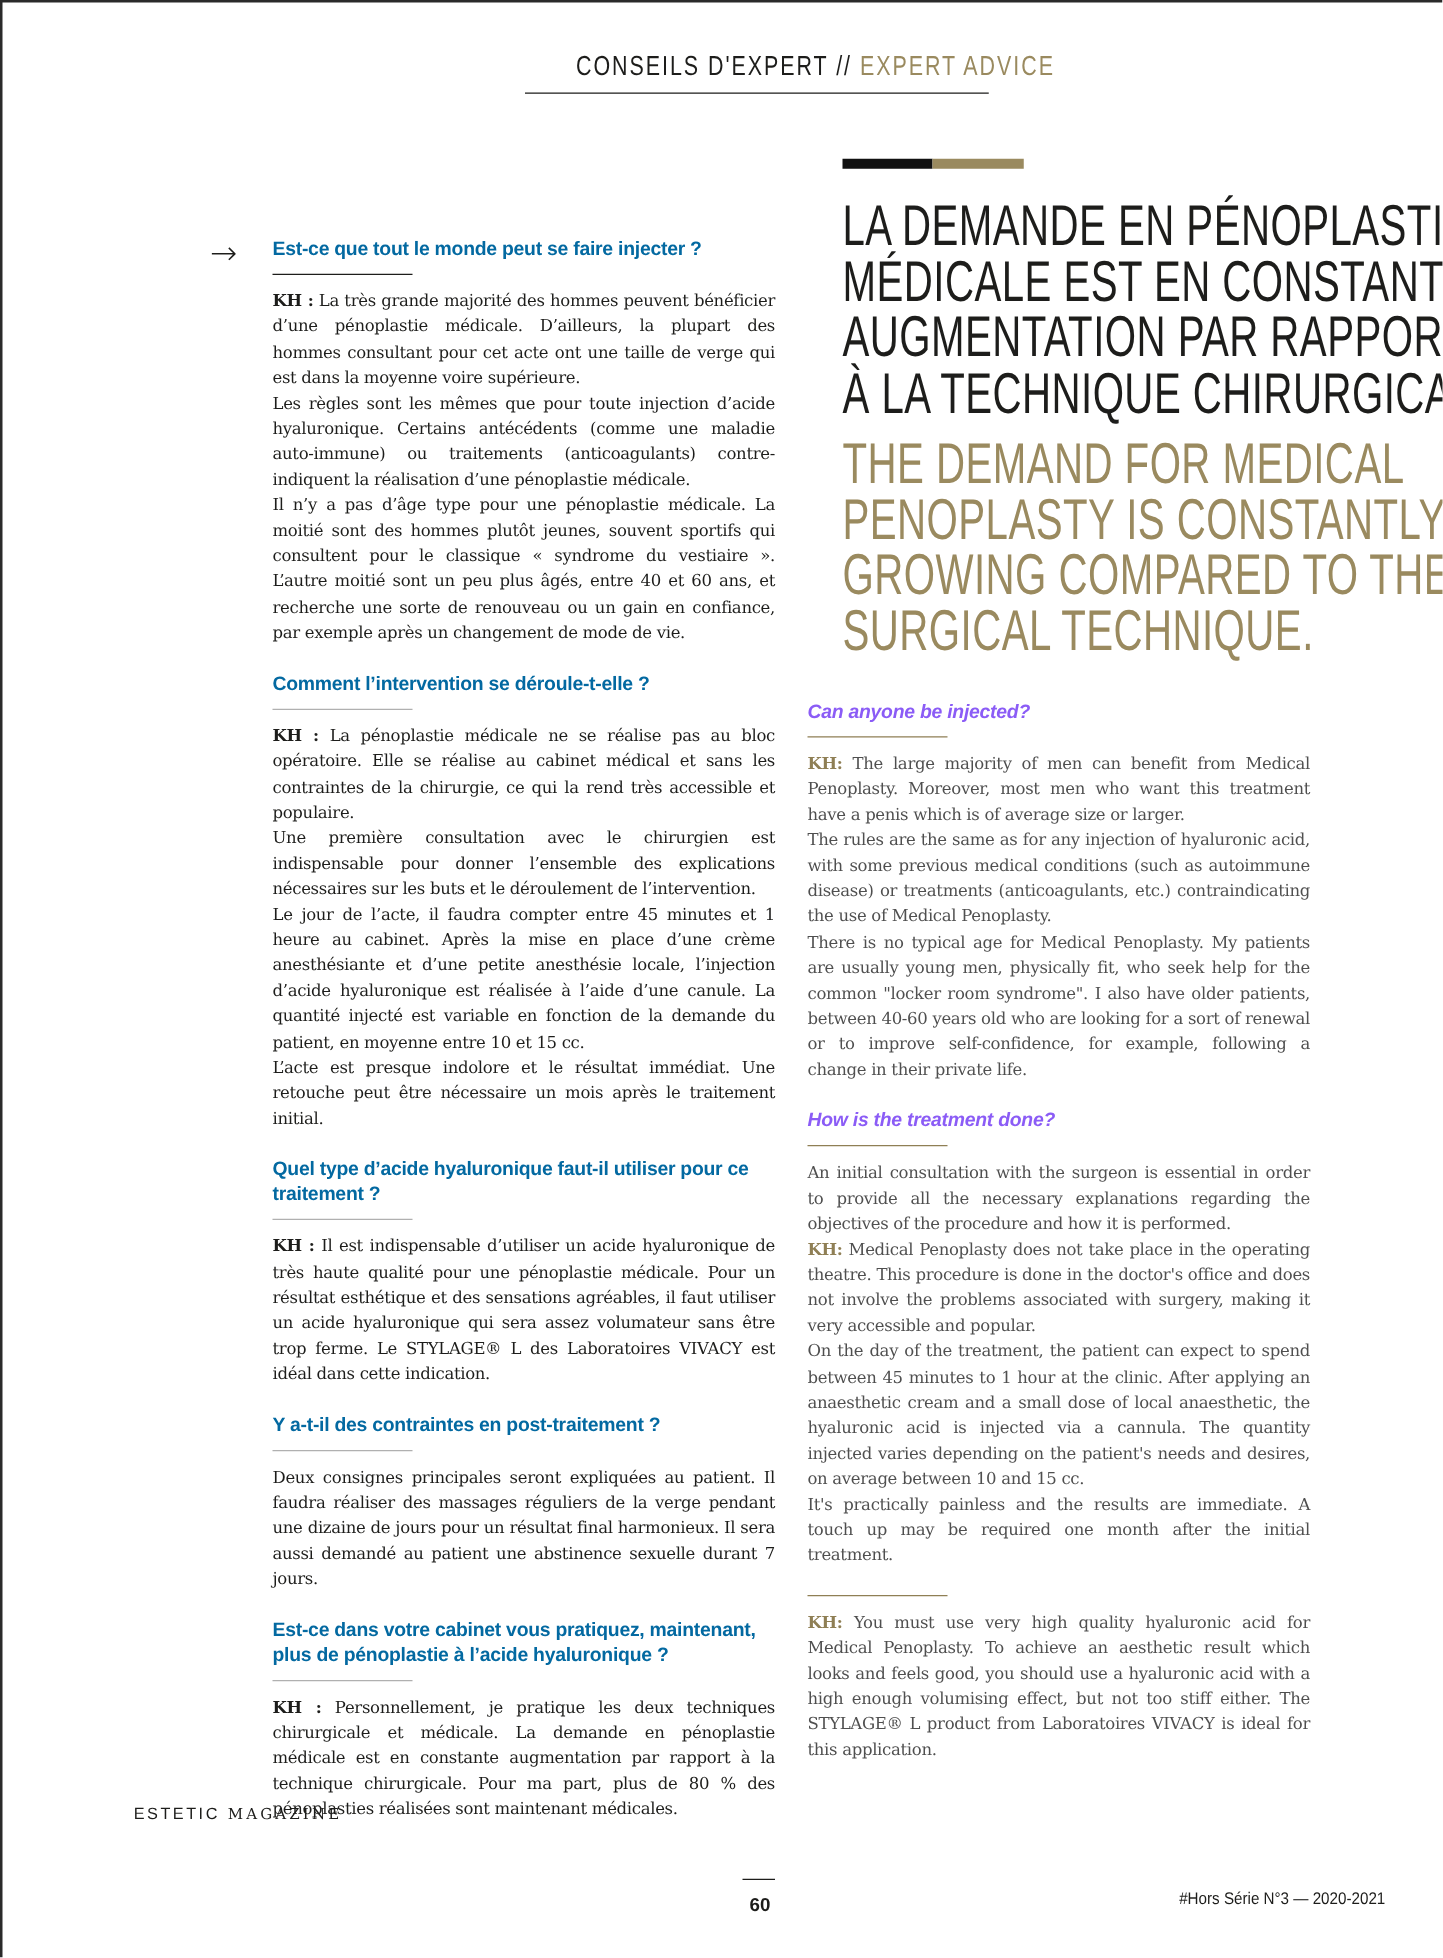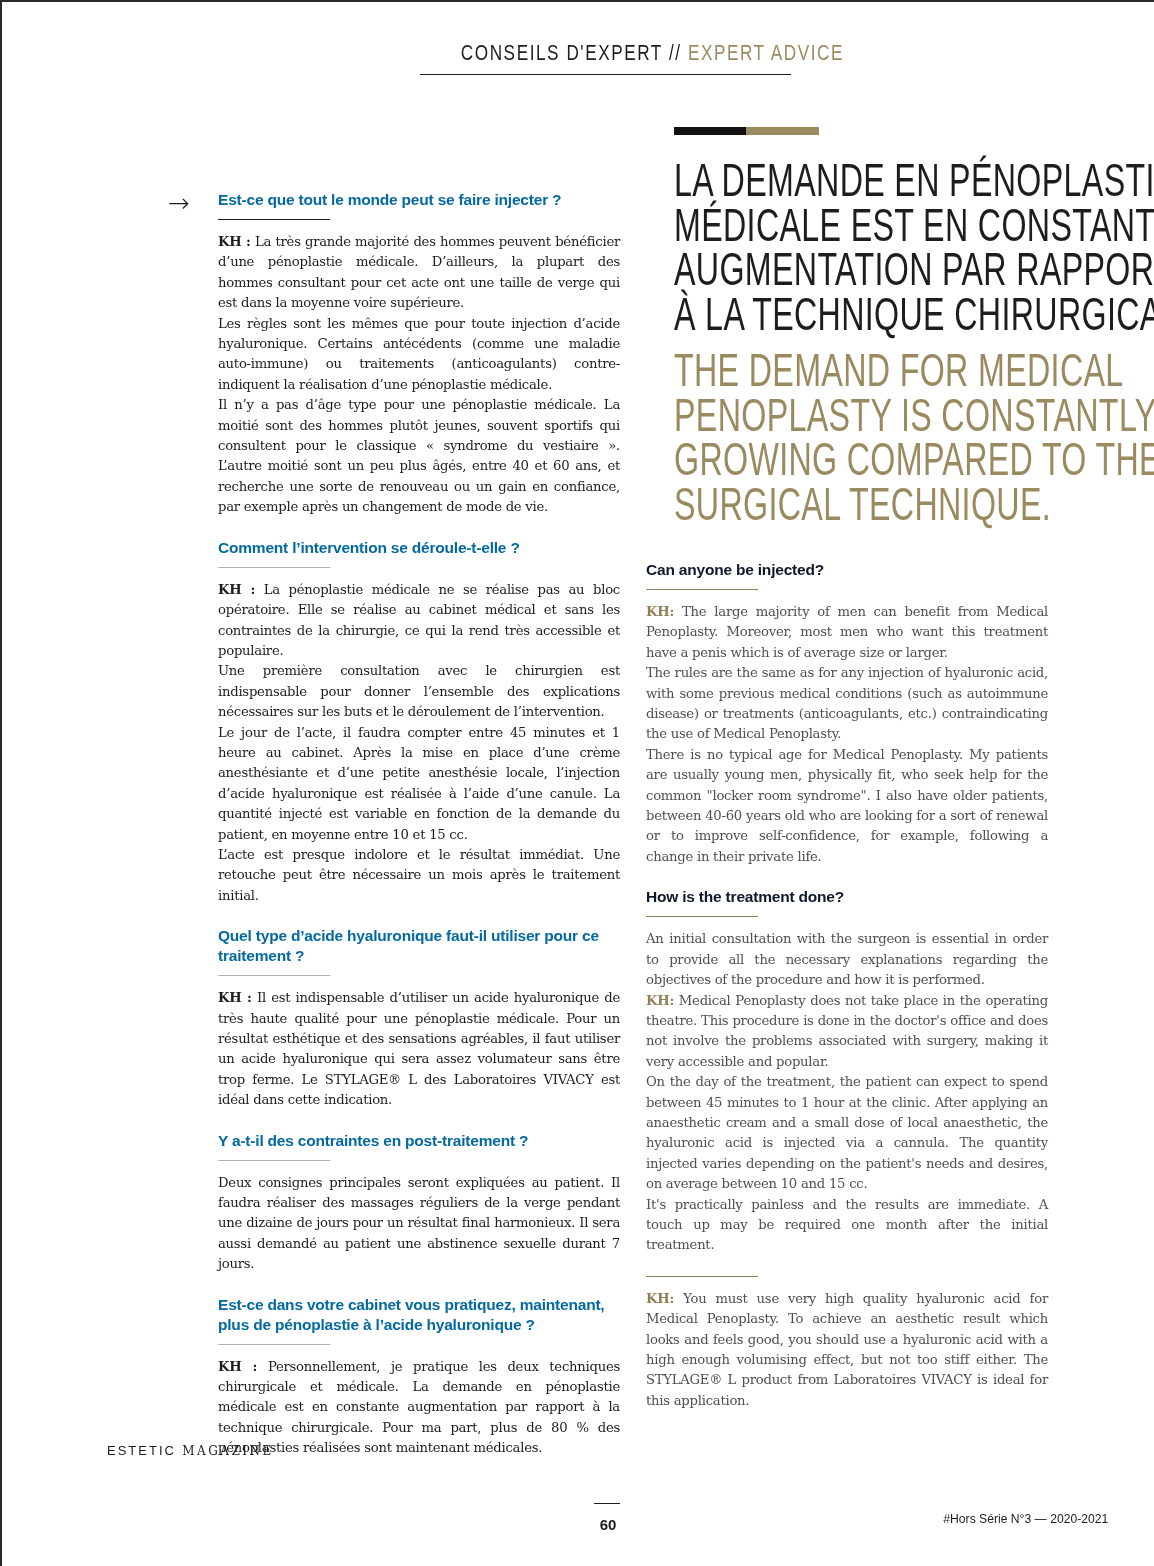--- a/index.html
+++ b/index.html
@@ -25,21 +25,21 @@
 
   .arrow-icon { position: absolute; left: 168px; top: 188px; font-family: "DejaVu Sans", sans-serif; font-size: 26px; color: #1d1d1b; font-weight: 300; line-height: 30px; }
 
   .col-left { position: absolute; left: 218px; top: 190px; width: 402px; }
   .col-right { position: absolute; left: 646px; top: 560px; width: 402px; }
 
   .q-title {
     font-family: "Liberation Sans", sans-serif; font-weight: bold; font-size: 15.5px;
     line-height: 20px; letter-spacing: -0.2px; margin: 0; color: #0369a1;
   }
-  .col-right .q-title { color: #0f172a; }
+  .col-right .q-title { color: #8b5cf6; font-style: italic; }
   .q-rule { width: 112px; height: 1px; background: #b0b0b0; margin: 9px 0 12px 0; }
   .col-left .section:first-child .q-rule { background: #1d1d1b; }
   .col-right .q-rule { background: #8f7f55; }
 
   .answer {
     font-family: "DejaVu Serif", serif; font-size: 13.2px; line-height: 20.4px;
     text-align: justify; margin: 0; color: #1d1d1b; letter-spacing: -0.25px;
   }
   .col-right .answer { color: #4f4f4f; }
   .answer p { margin: 0; }

